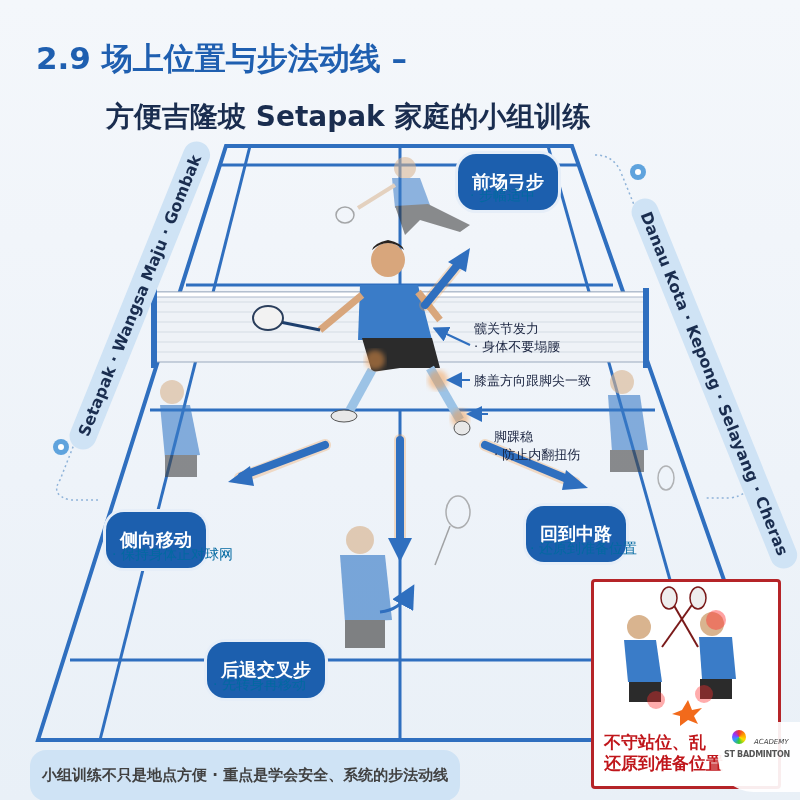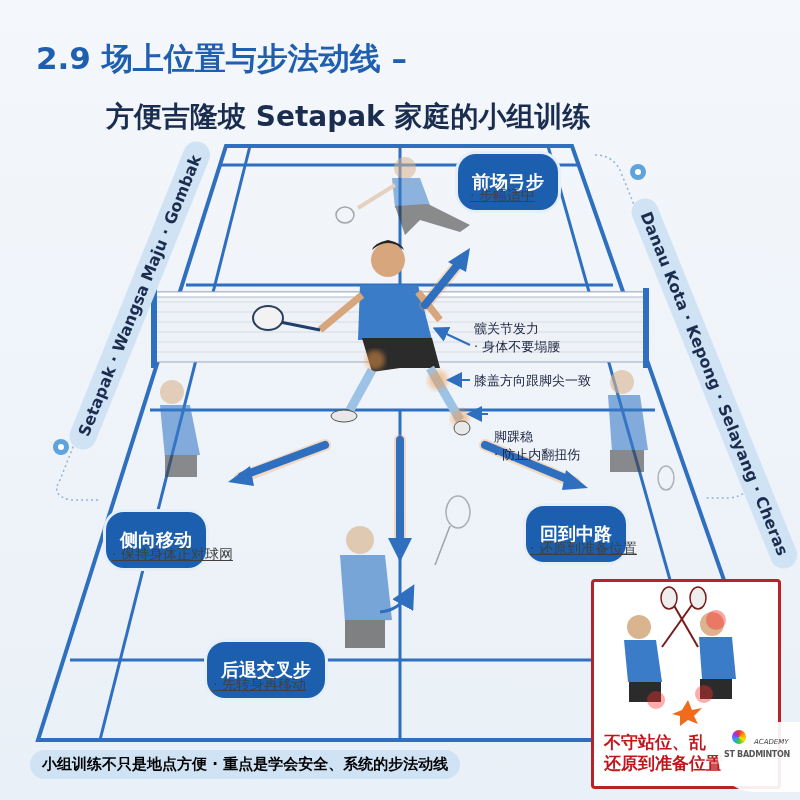--- a/index.html
+++ b/index.html
@@ -19,34 +19,34 @@
     font-size: 28px; font-weight: bold; color: #1a2d4f; margin-top: 12px;
   }
   svg.court { position: absolute; left: 0; top: 0; }
   .pill {
     position: absolute; background: #1c5fae; color: #fff;
     border-radius: 18px; font-weight: bold; font-size: 18px;
     padding: 16px 14px; box-shadow: 0 0 0 3px #e6eef8;
     white-space: nowrap;
   }
   .sub {
-    position: absolute; font-size: 14px; color: #404040; white-space: nowrap; text-decoration: underline;
+    position: absolute; font-size: 14px; color: #0369a1; white-space: nowrap;
   }
   .callout {
     position: absolute; font-size: 13px; color: #1a2440; white-space: nowrap; line-height: 18px;
   }
   .loc-tag {
     position: absolute; background: #cfe3f5; color: #1a2d4f;
     font-weight: bold; font-size: 16px; padding: 4px 14px; border-radius: 16px;
     white-space: nowrap; transform-origin: left center;
   }
   .bottom-note {
     position: absolute; left: 30px; top: 750px;
-    background: #cfe3f5; border-radius: 16px; padding: 5px 12px;
-    font-size: 15px; font-weight: bold; color: #000000; white-space: nowrap;
+    background: #cfe3f5; border-radius: 16px; padding: 16px 12px;
+    font-size: 15px; font-weight: bold; color: #404040; white-space: nowrap;
   }
   .warn-box {
     position: absolute; left: 591px; top: 579px; width: 190px; height: 210px;
     background: #fff; border: 3px solid #b52428; border-radius: 4px;
   }
   .warn-text {
     position: absolute; left: 10px; top: 150px; font-size: 17px; font-weight: bold;
     color: #c0161b; line-height: 21px; white-space: nowrap;
   }
   .logo {

